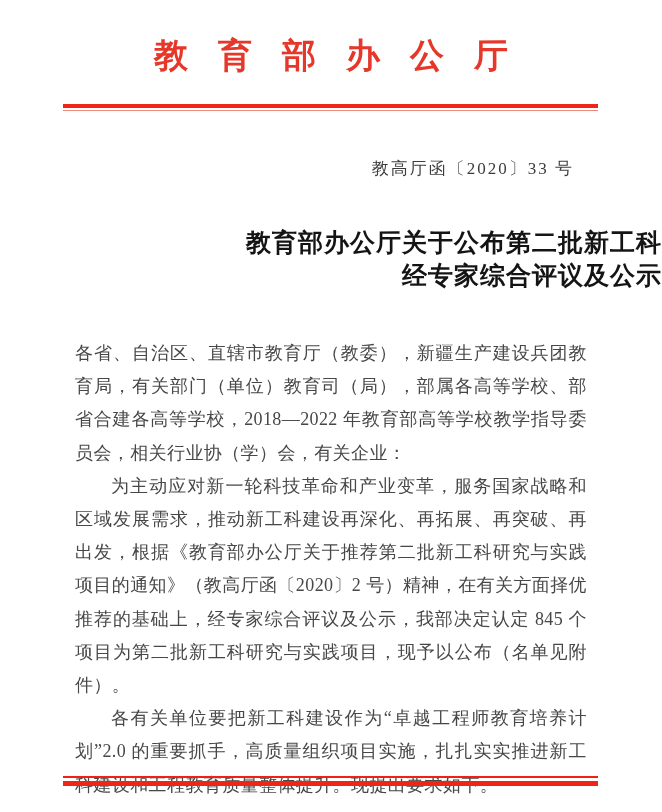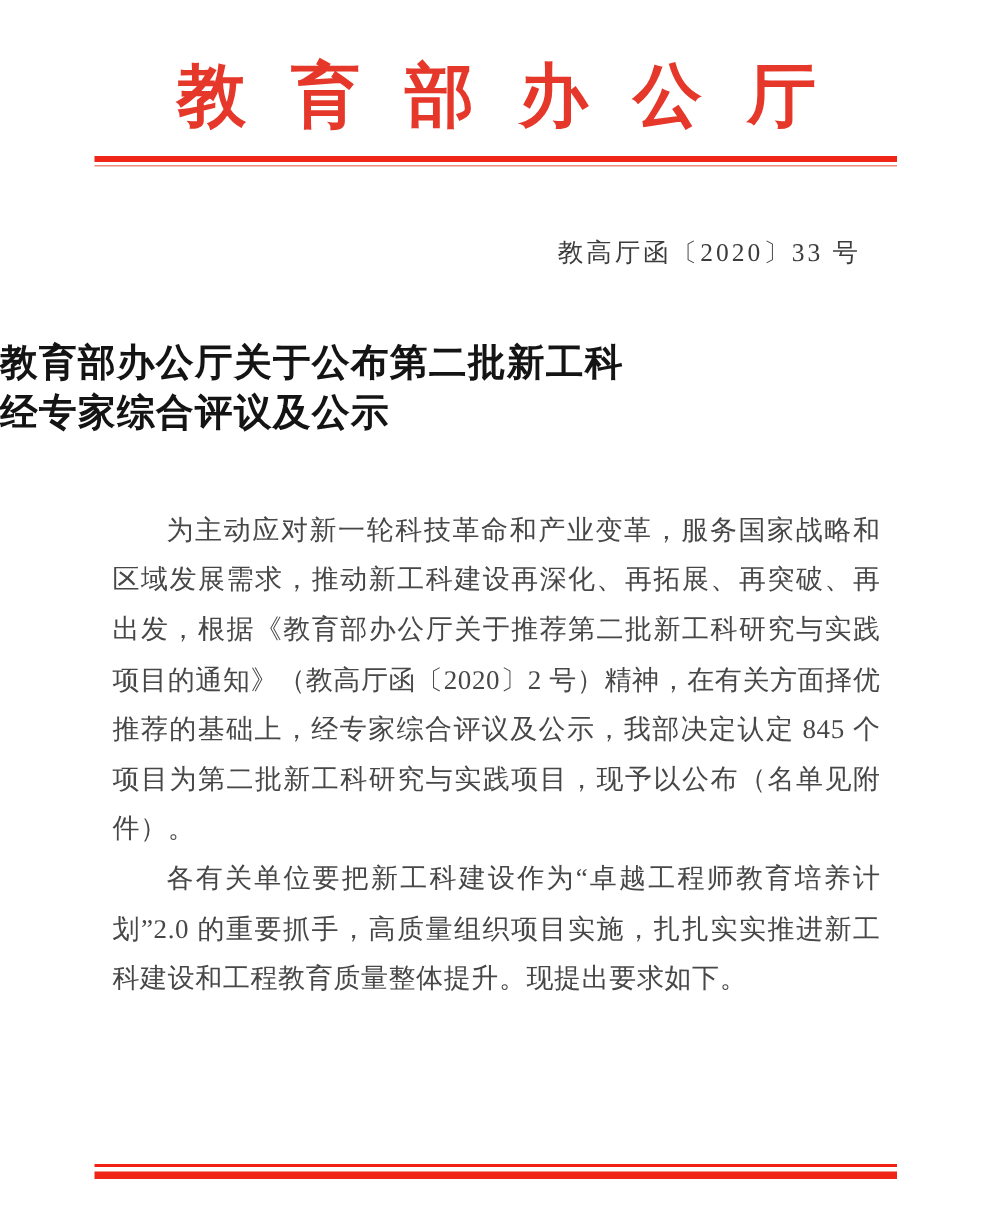--- a/index.html
+++ b/index.html
@@ -17,21 +17,21 @@
   }
 
   
   .agency {
     position: absolute;
     top: 33px;
     left: 0;
     right: 0;
     text-align: center;
     color: #e5382a;
-    font-size: 46px;
+    font-size: 34px;
     font-weight: 700;
     letter-spacing: 30px;
     padding-left: 30px; 
     white-space: nowrap;
   }
 
   
   .header-rule {
     position: absolute;
     top: 104px;
@@ -58,21 +58,21 @@
     letter-spacing: 2px;
     white-space: nowrap;
   }
 
   
   .doc-title {
     position: absolute;
     top: 226px;
     left: 0;
     right: 0;
-    text-align: left;
+    text-align: right;
     color: #141414;
     font-size: 25px;
     font-weight: 700;
     line-height: 33px;
     letter-spacing: 1px;
   }
 
   
   .body-text {
     position: absolute;
@@ -122,20 +122,21 @@
   </div>
 
   <div class="doc-number">教高厅函〔2020〕33 号</div>
 
   <div class="doc-title">
     <div>教育部办公厅关于公布第二批新工科</div>
     <div>经专家综合评议及公示</div>
   </div>
 
   <div class="body-text">
+    <p>各省、自治区、直辖市教育厅（教委），新疆生产建设兵团教育局，有关部门（单位）教育司（局），部属各高等学校、部省合建各高等学校，2018—2022 年教育部高等学校教学指导委员会，相关行业协（学）会，有关企业：</p>
     <p class="indent">为主动应对新一轮科技革命和产业变革，服务国家战略和区域发展需求，推动新工科建设再深化、再拓展、再突破、再出发，根据《教育部办公厅关于推荐第二批新工科研究与实践项目的通知》（教高厅函〔2020〕2 号）精神，在有关方面择优推荐的基础上，经专家综合评议及公示，我部决定认定 845 个项目为第二批新工科研究与实践项目，现予以公布（名单见附件）。</p>
     <p class="indent">各有关单位要把新工科建设作为“卓越工程师教育培养计划”2.0 的重要抓手，高质量组织项目实施，扎扎实实推进新工科建设和工程教育质量整体提升。现提出要求如下。</p>
   </div>
 
   <div class="footer-rule">
     <div class="thin"></div>
     <div class="thick"></div>
   </div>
 
 </div>

